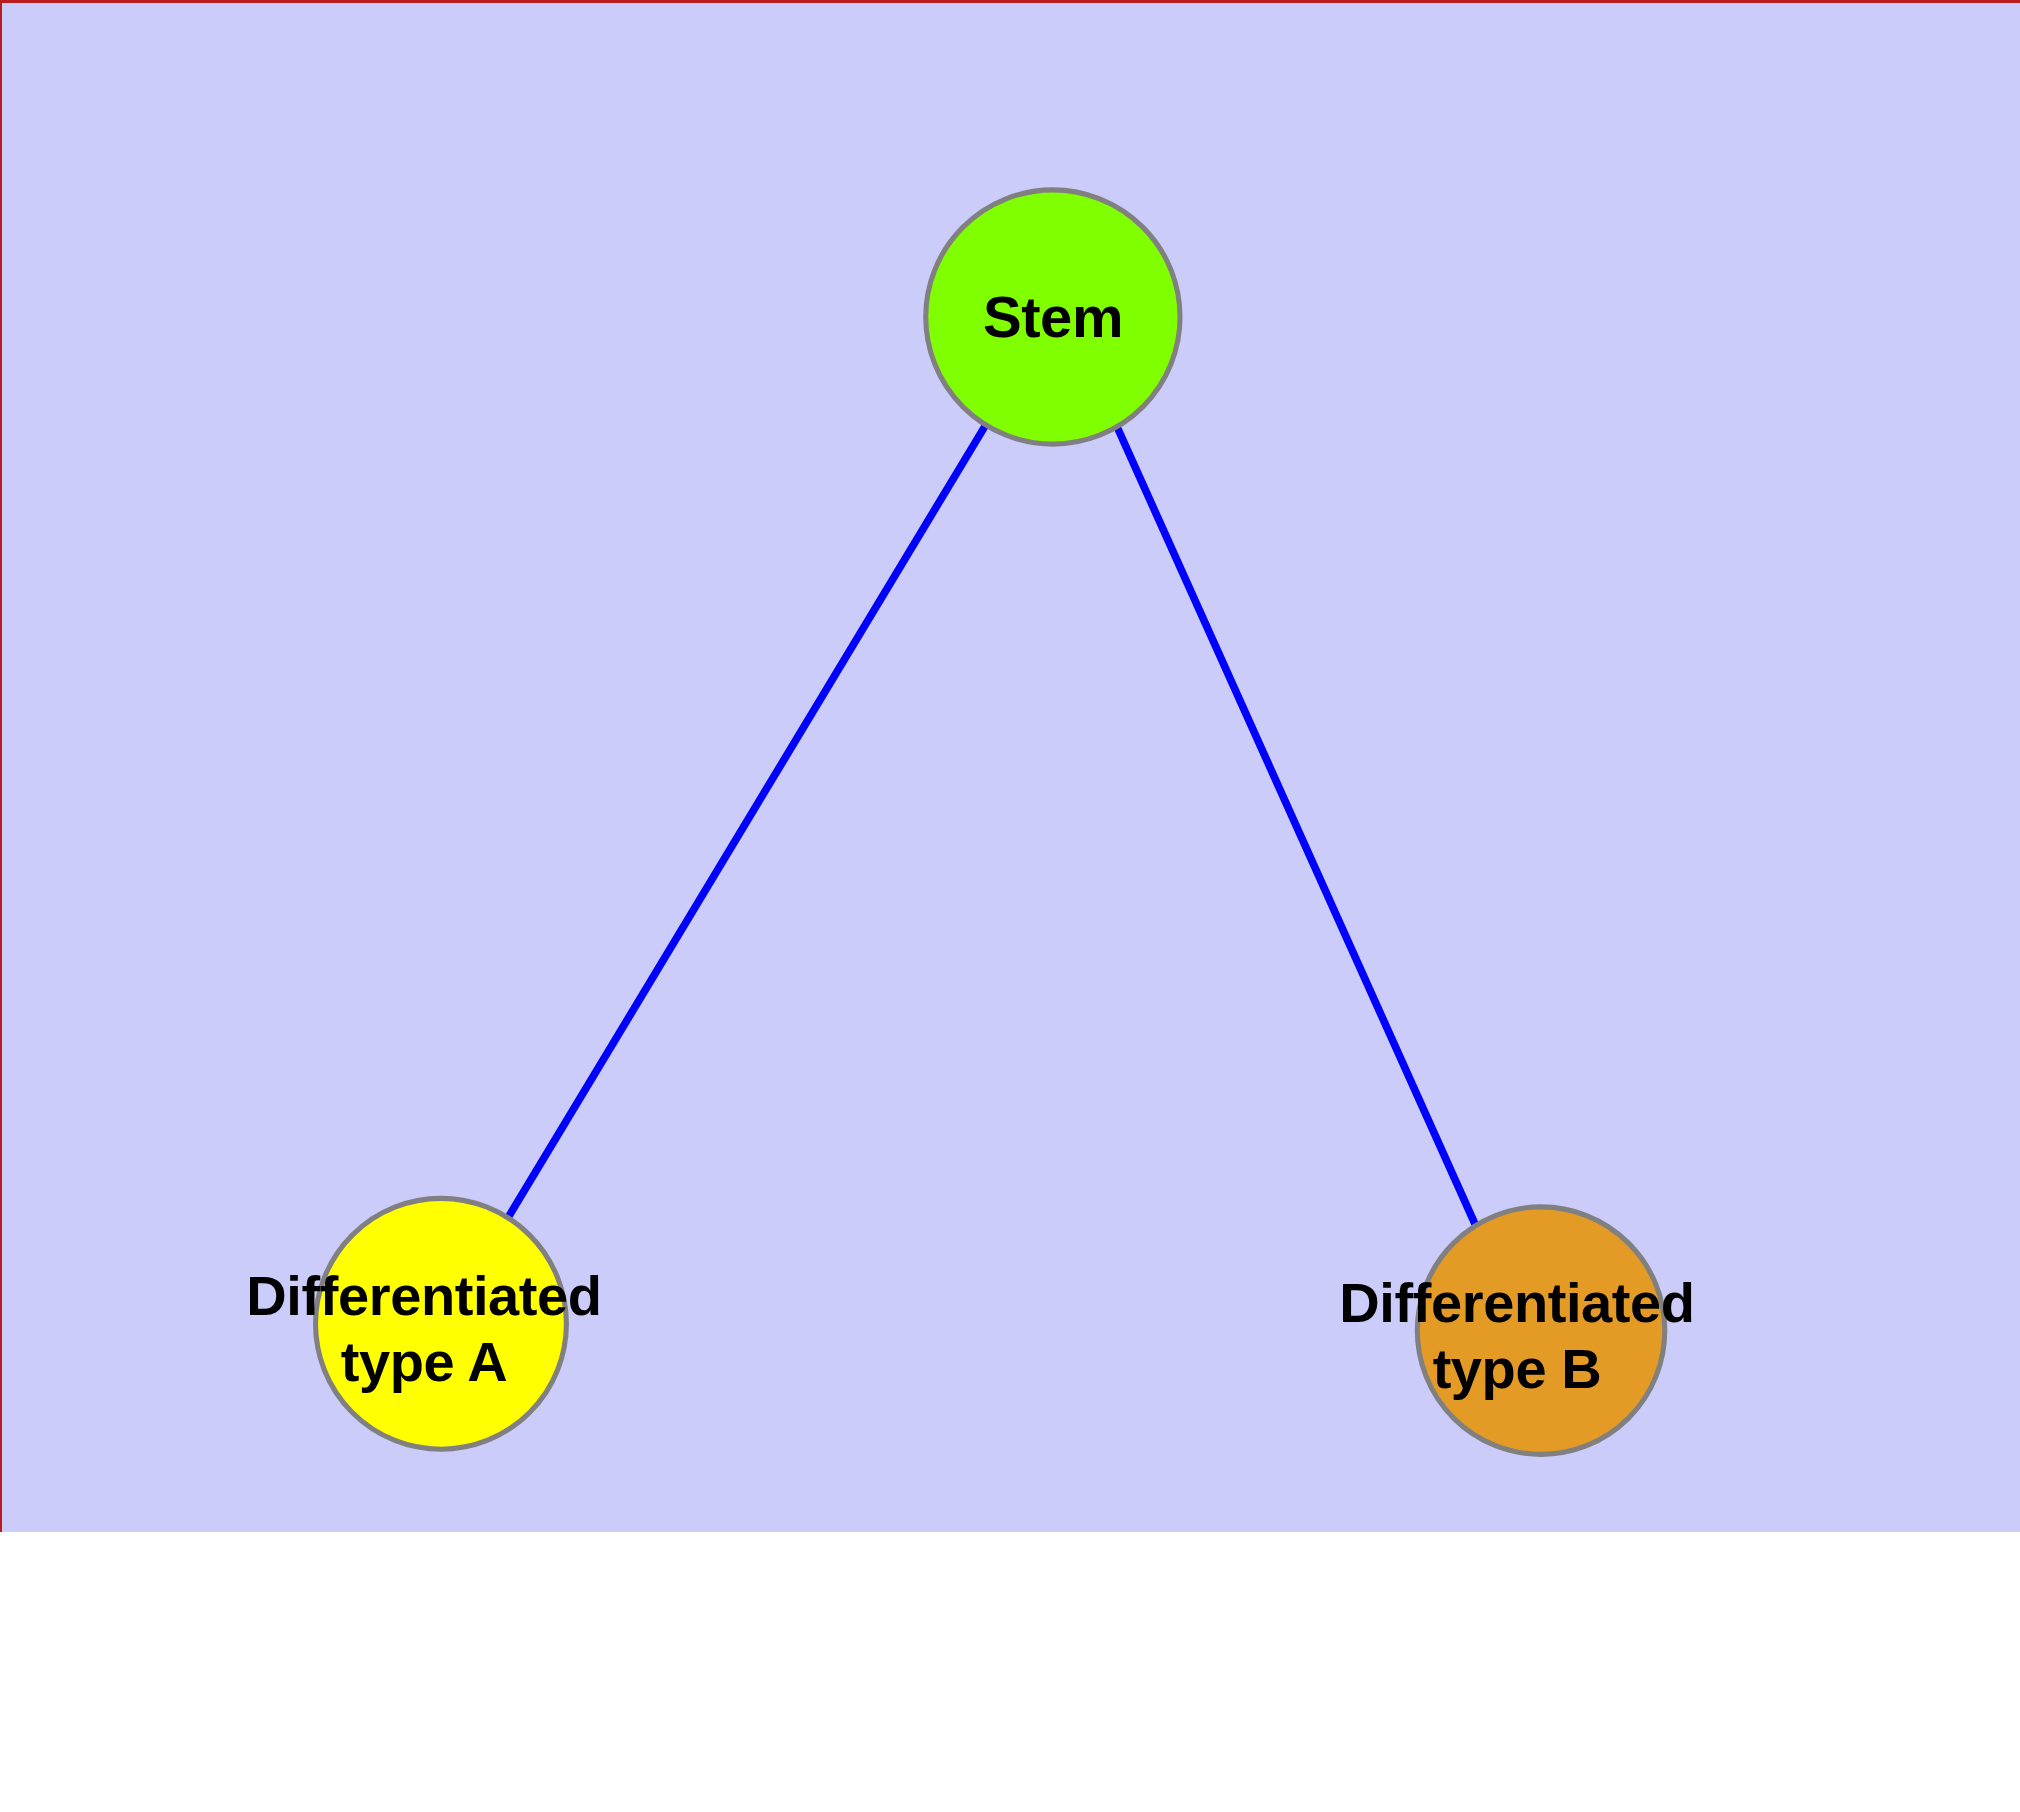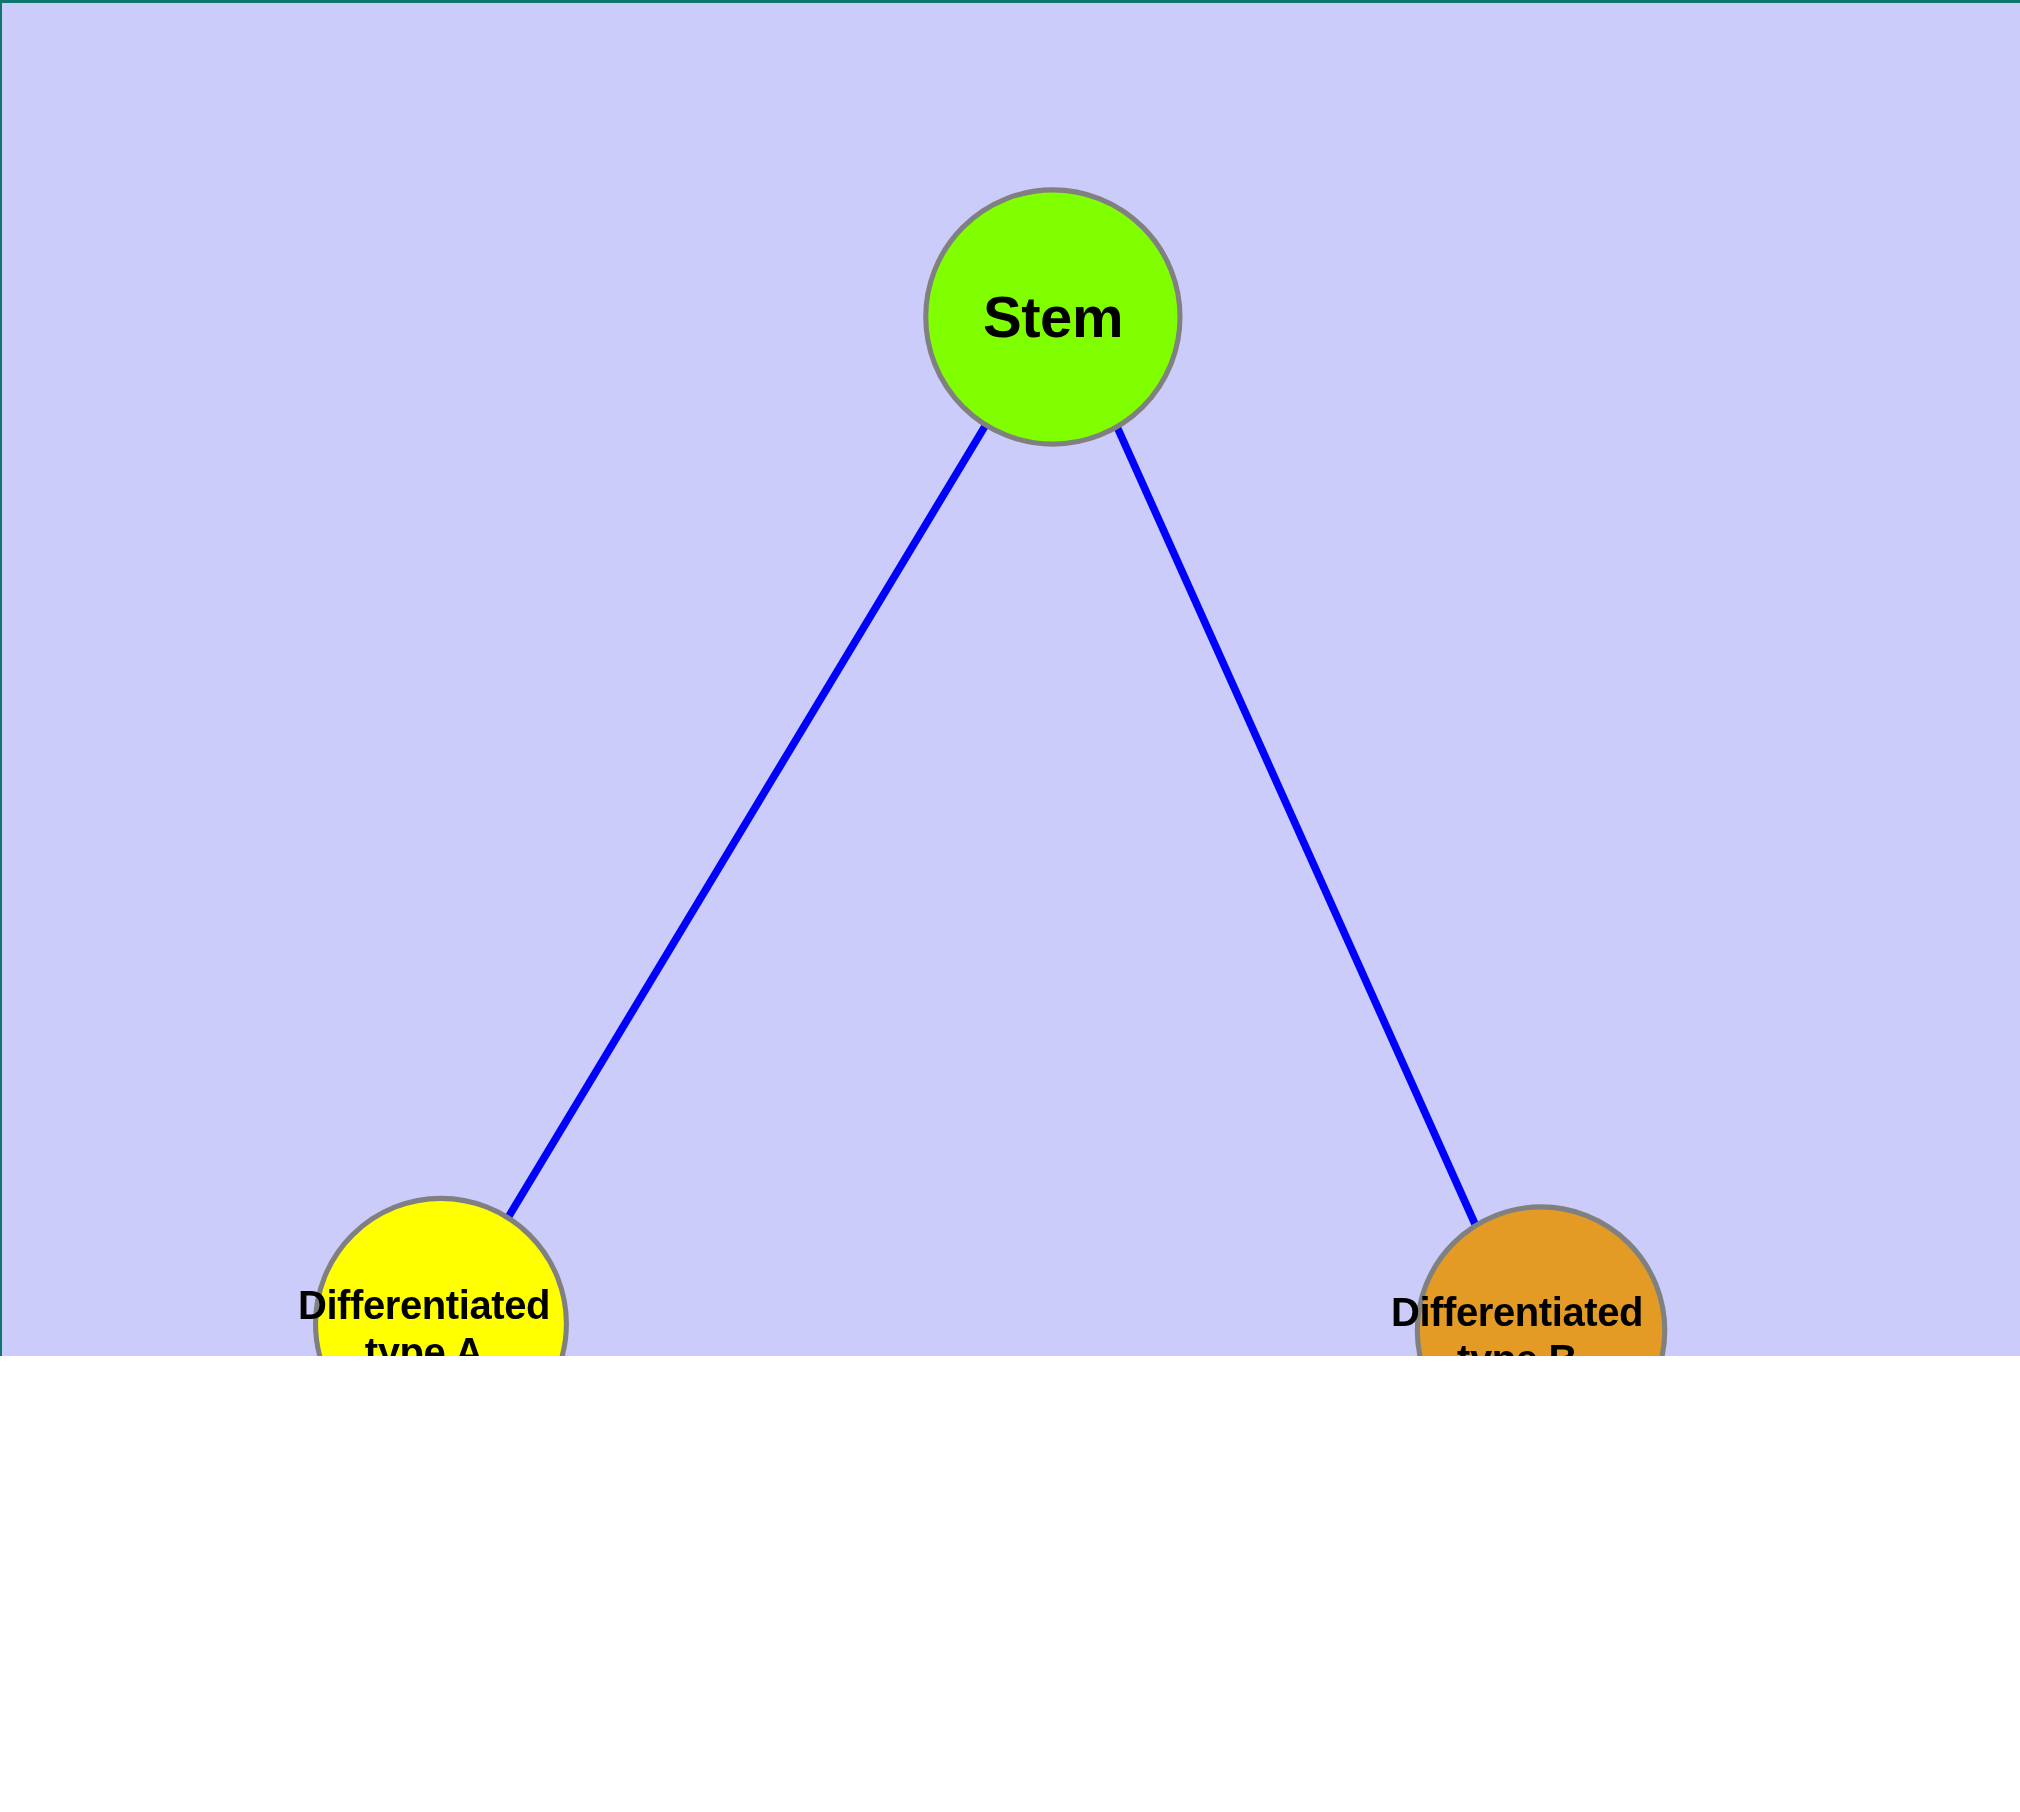--- a/index.html
+++ b/index.html
@@ -47,27 +47,27 @@
     font-weight: bold;
     font-size: 58px;
     line-height: 1.18;
     text-align: center;
     white-space: pre;
     transform: translate(-50%, -50%);
     pointer-events: none;
     letter-spacing: -0.4px;
   }
   .node-label.small {
-    font-size: 40px;
+    font-size: 56px;
   }
 </style>
 </head>
 <body>
 
-<div id="stage" style="width: 2021px; height: 1356px; background: #0f766e;">
+<div id="stage" style="width: 2021px; height: 1532px; background: #b91c1c;">
 
   <div id="canvas-bg" style="background: rgb(204, 204, 250);"></div>
 
   <svg id="graph-svg" viewBox="0 0 2384 2138" xmlns="http://www.w3.org/2000/svg">
 
     <g>
       <line class="edge-line" x1="1163" y1="501" x2="599" y2="1437" stroke="#0000ff" stroke-width="9"></line>
       <line class="edge-line" x1="1317" y1="502" x2="1740" y2="1444" stroke="#0000ff" stroke-width="9"></line>
     </g>
 

